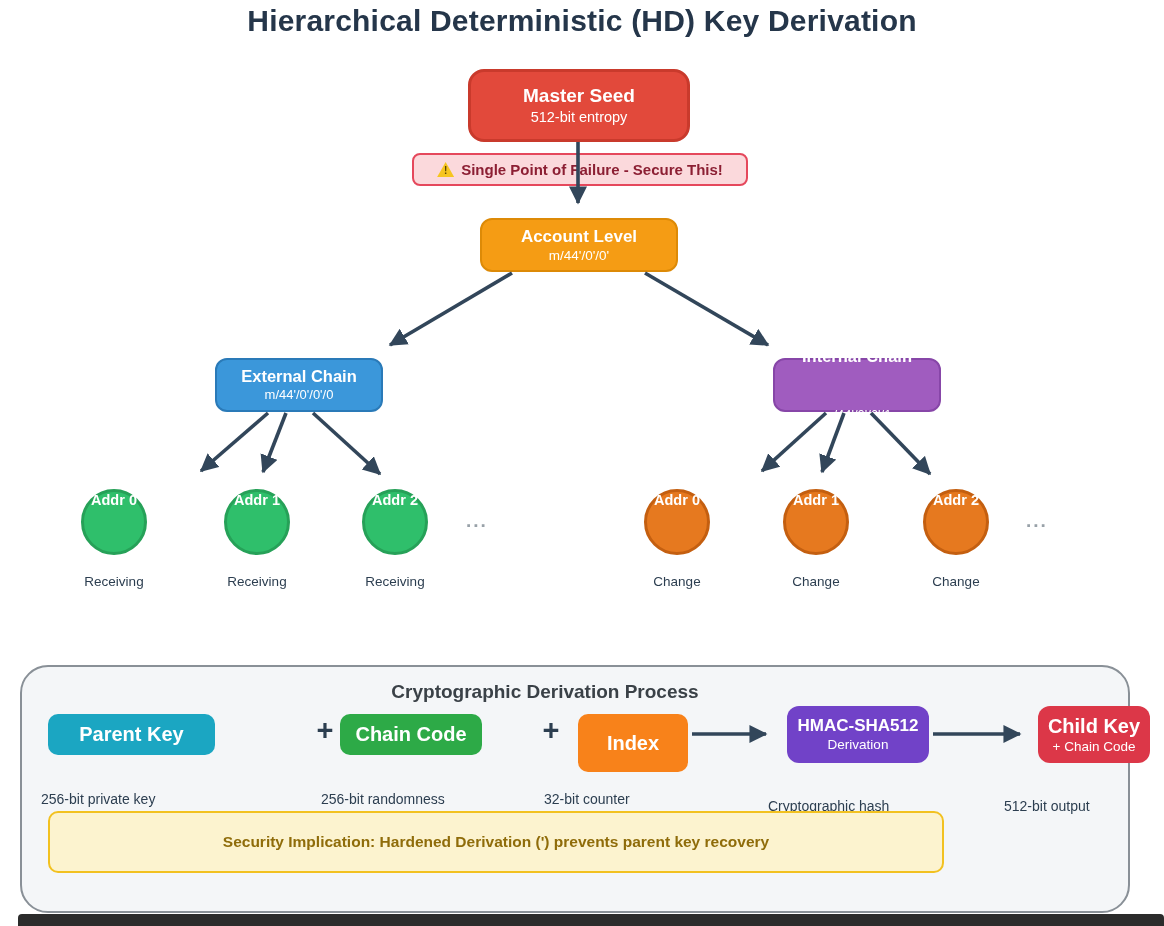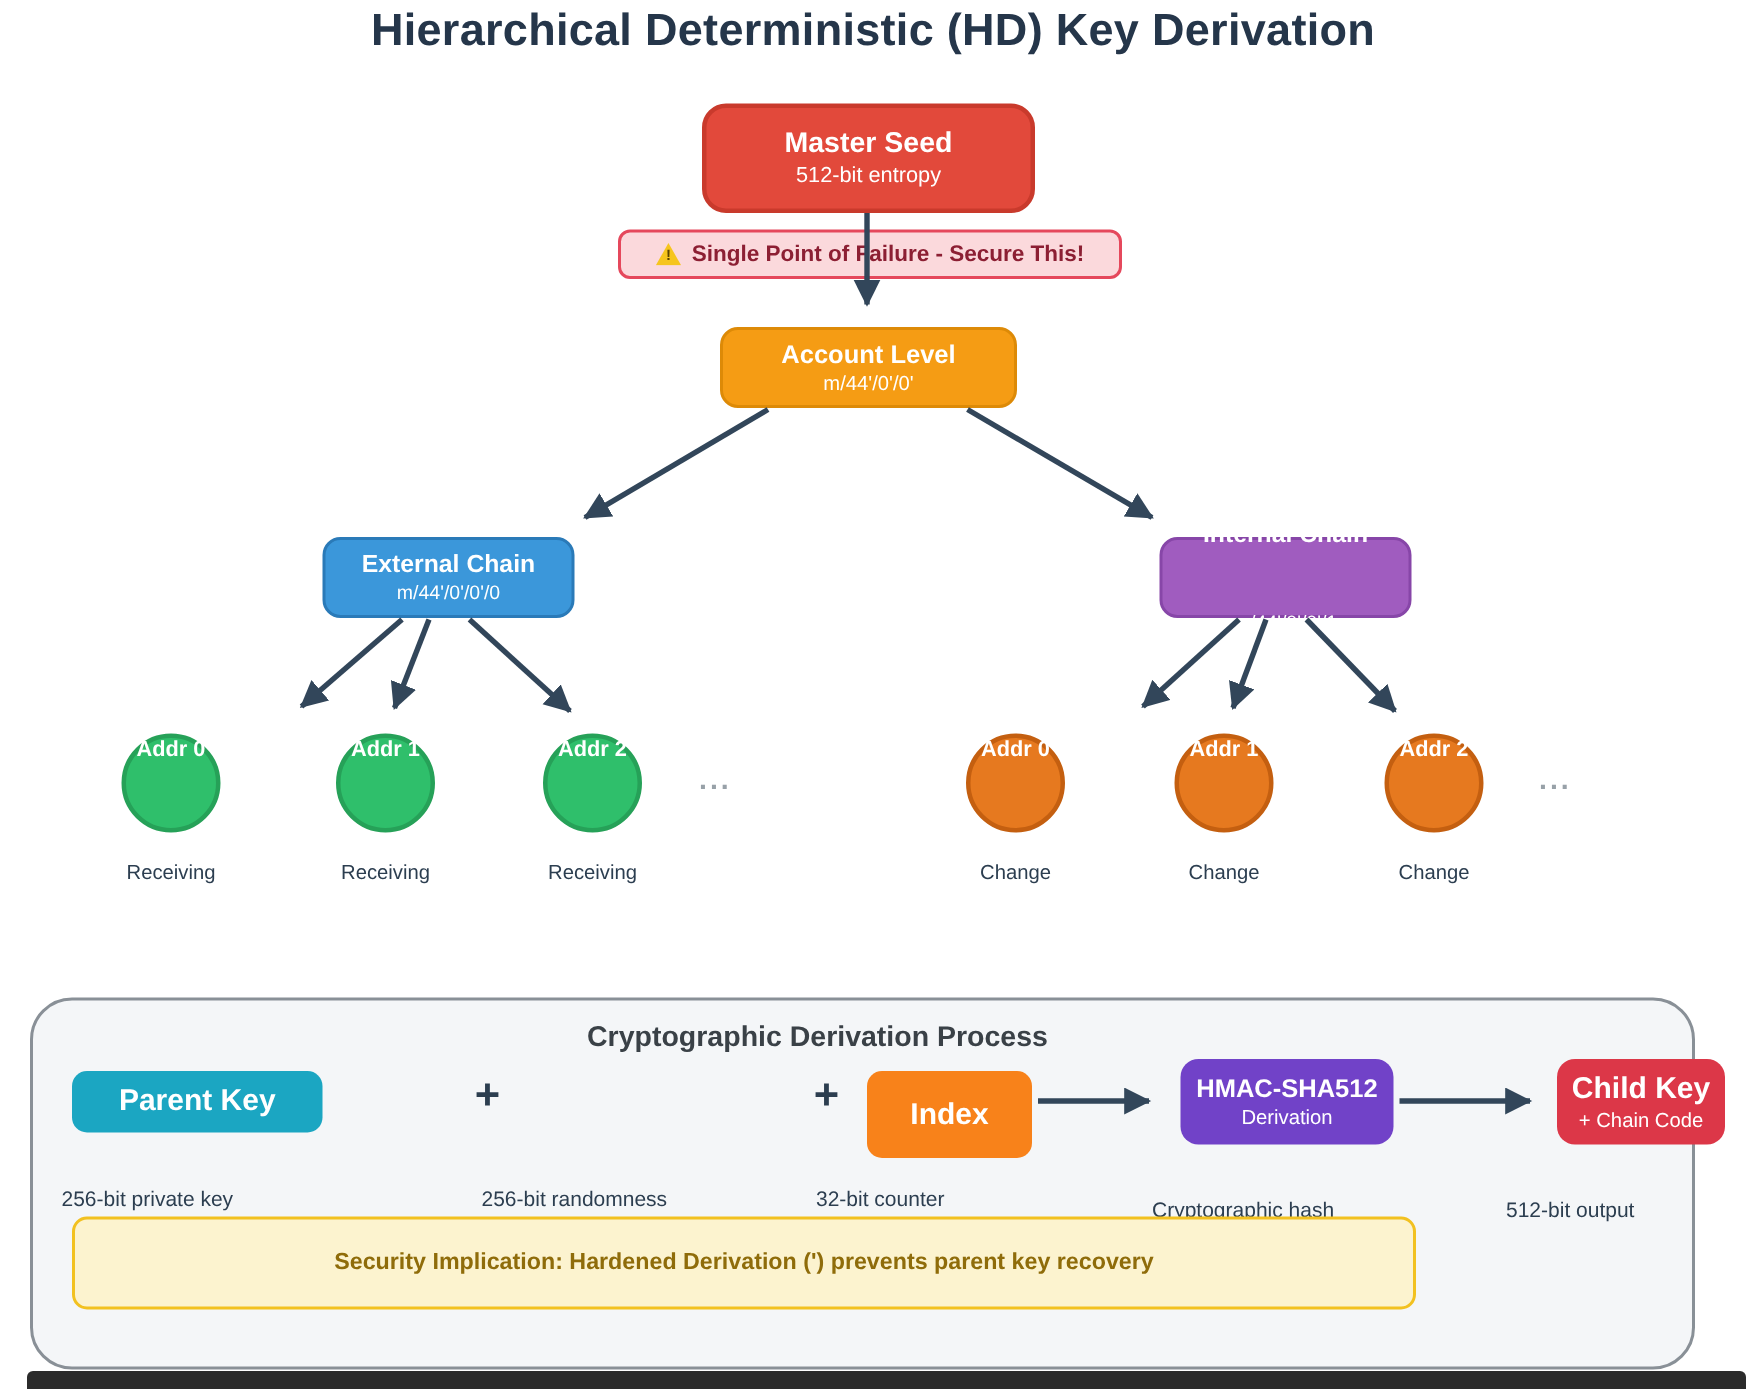--- a/index.html
+++ b/index.html
@@ -149,20 +149,23 @@
   <div class="addr-caption" style="left:756px;top:574px;">Change</div>
   <div class="addr-caption" style="left:896px;top:574px;">Change</div>
 
   <div class="panel"></div>
   <div class="panel-title">Cryptographic Derivation Process</div>
 
   <div class="step step-parent">
     <div class="s1">Parent Key</div>
   </div>
   <div class="plus plus-1">+</div>
+  <div class="step step-chain">
+    <div class="s1">Chain Code</div>
+  </div>
   <div class="plus plus-2">+</div>
   <div class="step step-index">
     <div class="s1">Index</div>
   </div>
   <div class="step step-hmac">
     <div class="s1">HMAC-SHA512</div>
     <div class="s2">Derivation</div>
   </div>
   <div class="step step-child">
     <div class="s1">Child Key</div>

